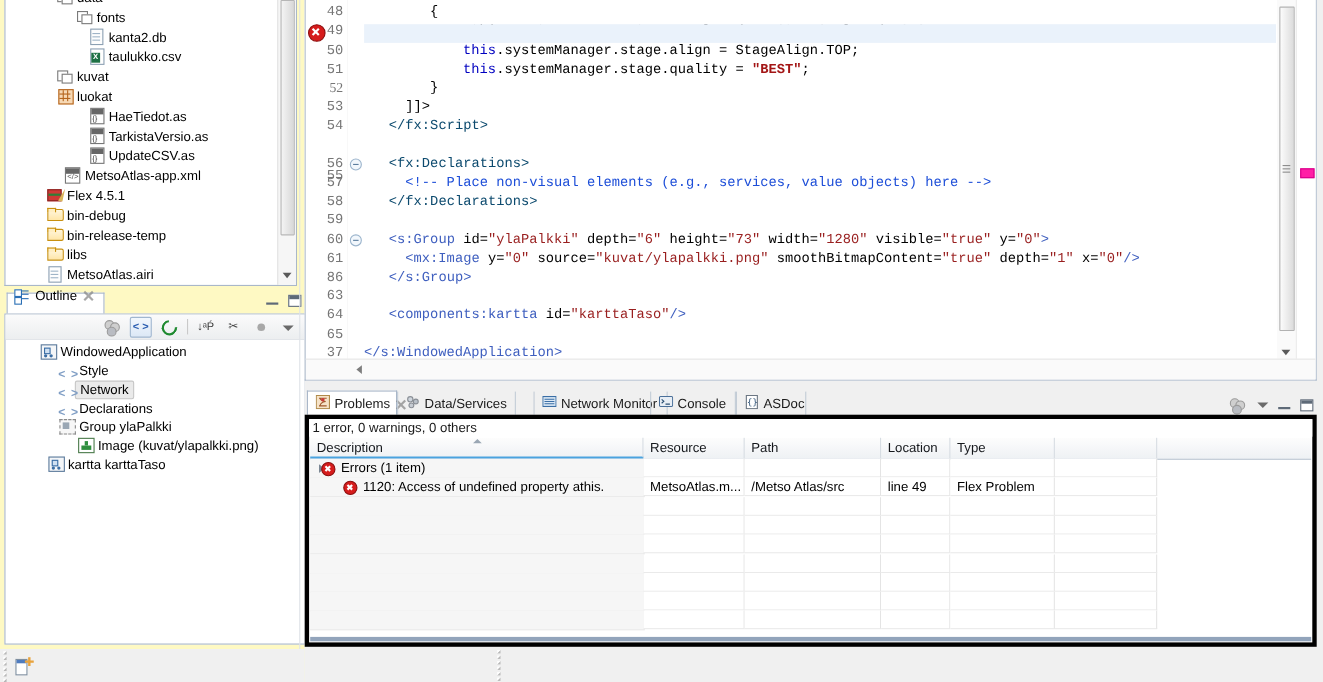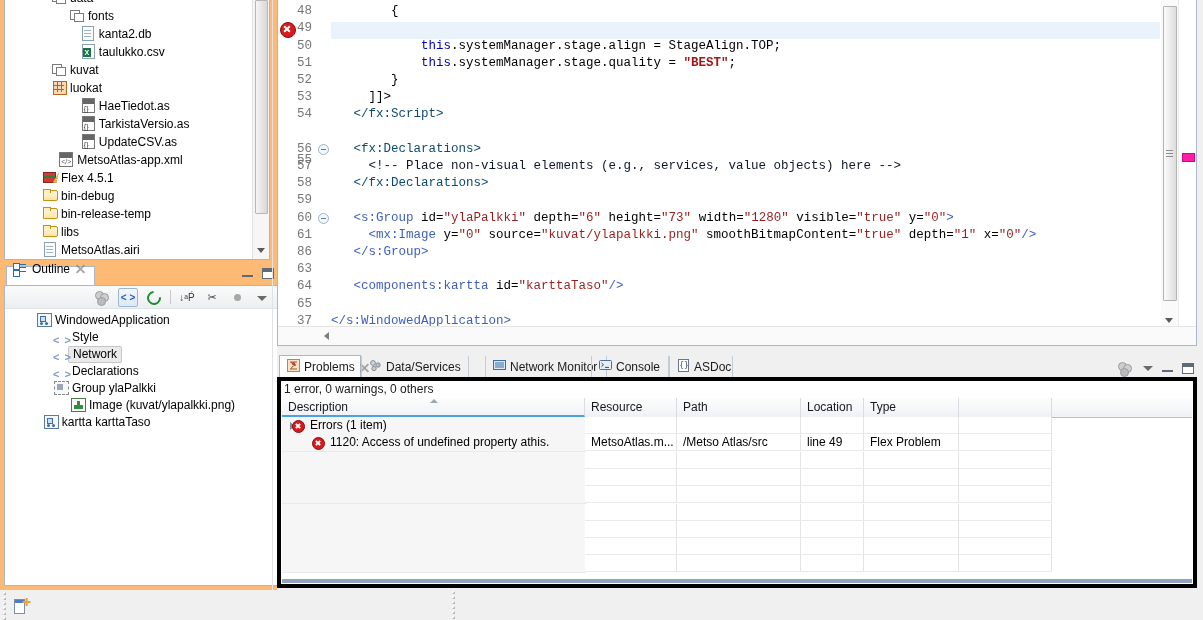--- a/index.html
+++ b/index.html
@@ -6,21 +6,21 @@
   body{
     width:1203px;height:620px;overflow:hidden;
     background:#f0f0f0;
     font-family:"Liberation Sans", sans-serif;
     font-size:12px;color:#000;
     -webkit-font-smoothing:antialiased;
   }
   .app{position:relative;width:1203px;height:620px;}
 
   
-  .left-col{position:absolute;left:0;top:0;width:277px;height:620px;background:#fdba74;}
+  .left-col{position:absolute;left:0;top:0;width:277px;height:620px;background:#fef9c3;}
 
   
   .pkg-explorer{position:absolute;left:4px;top:-2px;width:266px;height:262px;
     background:#fff;border:1px solid #a9b7c9;border-top:none;box-sizing:border-box;}
   .tree{position:absolute;left:0;top:0;right:16px;bottom:0;overflow:hidden;}
   .trow{height:18px;line-height:18px;white-space:nowrap;font-size:12px;color:#000;position:relative;}
   .trow .lbl{vertical-align:middle;}
   .ticon{display:inline-block;width:16px;height:16px;vertical-align:-4px;margin-right:3px;position:relative;}
 
   
@@ -149,21 +149,21 @@
   .foldbox{position:absolute;left:2px;width:11px;height:11px;border:1px solid #9bb4cc;border-radius:50%;
     background:#f2f7fc;box-sizing:border-box;}
   .foldbox::after{content:"";position:absolute;left:2px;top:4px;width:5px;height:1px;background:#5c7d9e;}
   .squig{text-decoration:underline;text-decoration-style:wavy;text-decoration-color:#c08a2a;}
 
   
   .t-tag{color:#0c4a6e;}
   .t-stag{color:#3f5fbf;}
   .t-attr{color:#000;}
   .t-val{color:#991f1f;}
-  .t-cmt{color:#0f172a;}
+  .t-cmt{color:#1d4ed8;}
   .t-kw{color:#7f0055;font-weight:bold;}
   .t-kw2{color:#0000c0;}
   .t-plain{color:#000;}
   .t-str{color:#a31515;font-weight:bold;}
 
   .ed-hscroll{position:absolute;left:0;right:0;bottom:0;height:18px;background:#fafafa;border-top:1px solid #e5e5e5;}
   .ed-hscroll .lf{position:absolute;left:46px;top:5px;width:0;height:0;border-top:4px solid transparent;
      border-bottom:4px solid transparent;border-right:5px solid #7d7d7d;}
   .ed-vscroll{position:absolute;right:18px;top:0;width:17px;bottom:18px;background:#fafafa;}
   .ed-vscroll .vthumb{position:absolute;left:2px;top:8px;width:12px;height:293px;
@@ -366,21 +366,21 @@
   <div class="main">
 
     <div class="editor">
       <div class="ed-gutter">
           <div class="lnum" style="top: -12px;">47</div>
           <div class="lnum" style="top: 5.2px;">48</div>
           <div class="lnum" style="top: 22.4px;">49</div>
           <div class="err-marker" style="top: 24.4px;"></div>
           <div class="lnum" style="top: 39.6px;">50</div>
           <div class="lnum" style="top: 56.8px;">51</div>
-          <div class="lnum" style="top: 74px;">52</div>
+          <div class="lnum" style="top: 74px; font-family: Liberation Serif, serif;">52</div>
           <div class="lnum" style="top: 91.2px;">53</div>
           <div class="lnum" style="top: 108.4px;">54</div>
           <div class="lnum" style="top: 125.6px; margin-top: 28px;">55</div>
           <div class="lnum" style="top: 142.8px;">56</div>
           <div class="lnum" style="top: 160px;">57</div>
           <div class="lnum" style="top: 177.2px;">58</div>
           <div class="lnum" style="top: 194.4px;">59</div>
           <div class="lnum" style="top: 211.6px;">60</div>
           <div class="lnum" style="top: 228.8px;">61</div>
           <div class="lnum" style="top: 246px;">86</div>

